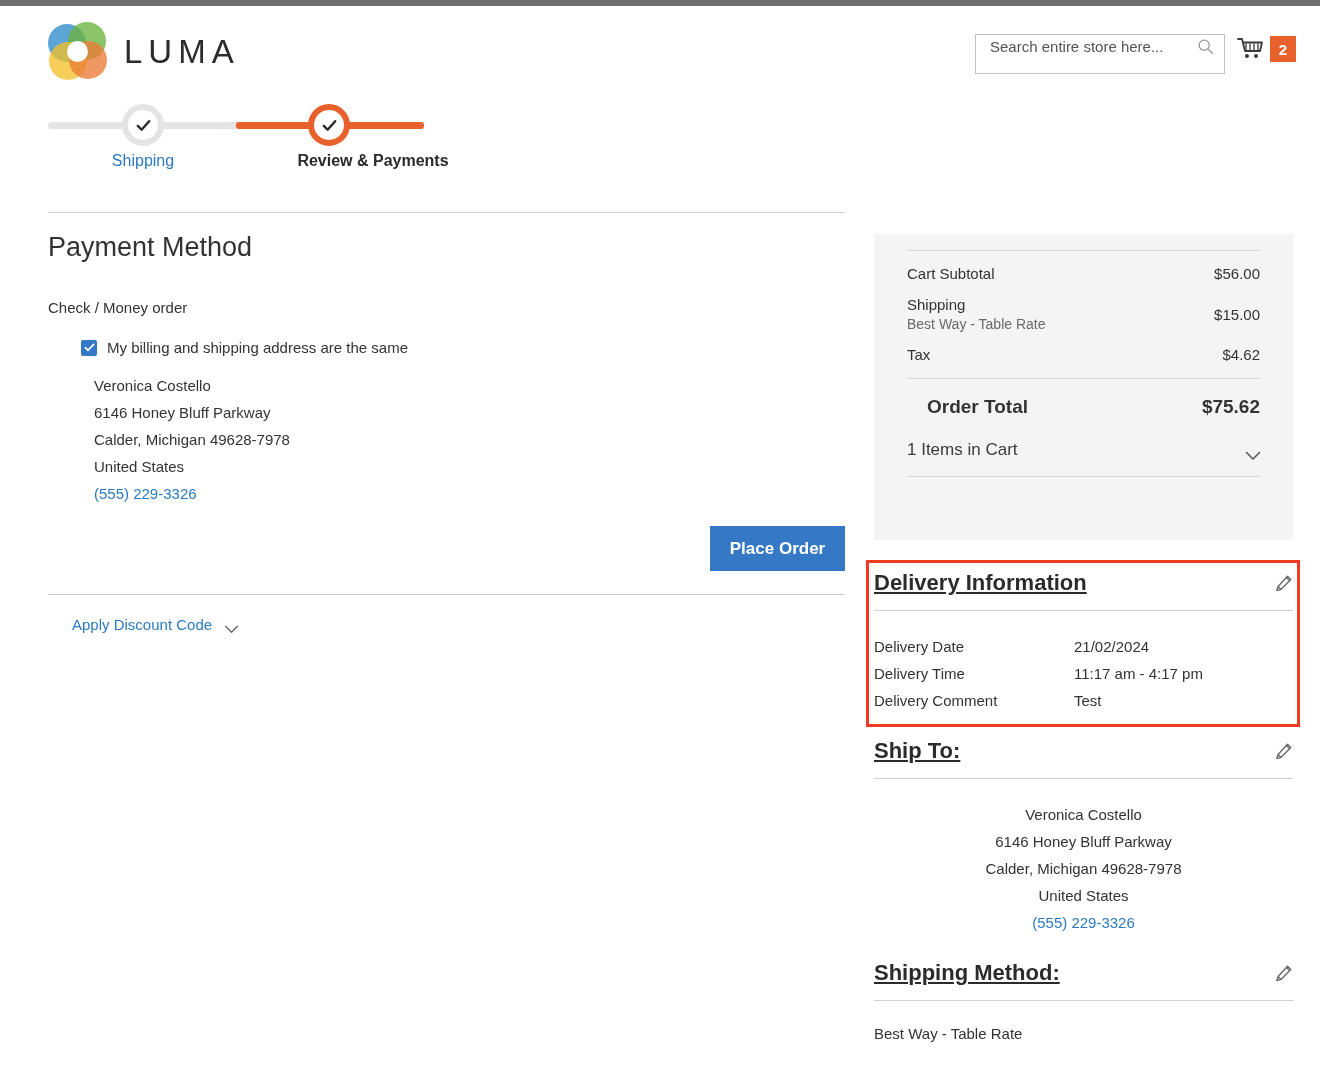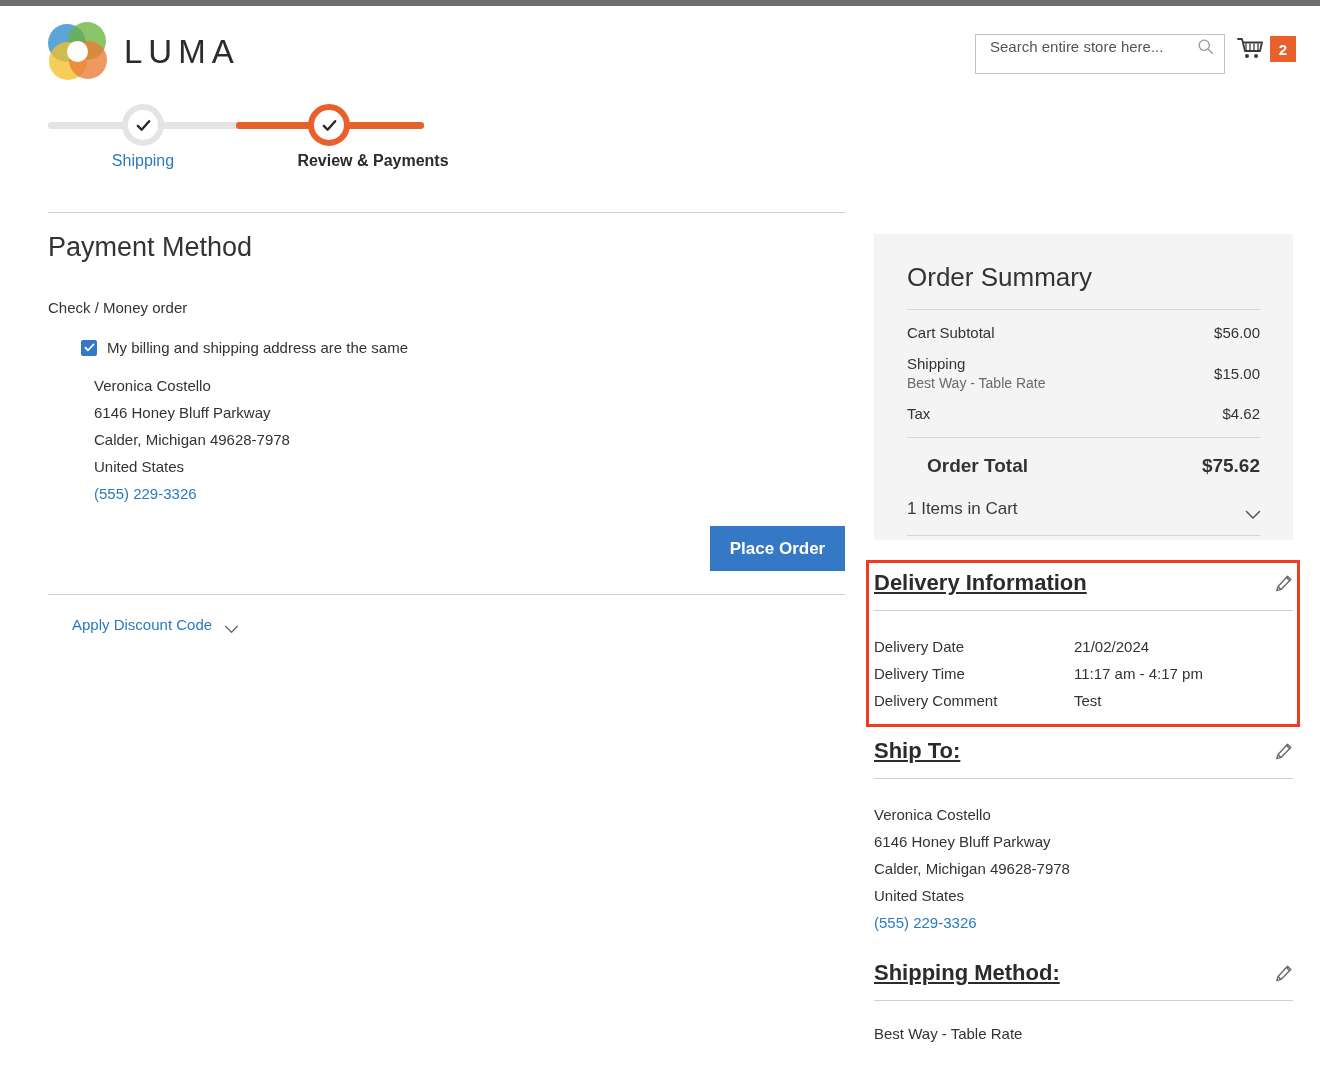--- a/index.html
+++ b/index.html
@@ -175,21 +175,21 @@
   .dl-row { display: flex; line-height: 27px; }
   .dl-key { width: 200px; }
 
   .redbox {
     position: absolute; left: 866px; top: 560px;
     width: 434px; height: 167px;
     border: 3px solid #ef3b21;
     pointer-events: none;
   }
 
-  .shipto-panel { top: 738px; }
+  .shipto-panel { top: 738px; text-align: center; }
   .shipto-addr { margin-top: 22px; font-size: 15px; line-height: 27px; color: #333; }
   .shipto-addr .phone { color: #2b7ac1; }
 
   .shipmethod-panel { top: 960px; }
   .shipmethod-value { margin-top: 24px; font-size: 15px; color: #333; }
 </style>
 </head>
 <body>
 
 <div class="page">
@@ -289,21 +289,20 @@
   <div class="discount-row">
     <span class="discount-label">Apply Discount Code</span>
     <span class="chev">
       <svg viewBox="0 0 16 10" width="15" height="9">
         <path d="M1.5 1.5 L8 8 L14.5 1.5" fill="none" stroke="#6d6d6d" stroke-width="1.6" stroke-linecap="round" stroke-linejoin="round"></path>
       </svg>
     </span>
   </div>
 
   <div class="summary-box">
-    <div class="summary-title">Order Summary</div>
     <div class="hr-light"></div>
 
     <div class="sum-row">
       <div>
         <div>Cart Subtotal</div>
       </div>
       <div>$56.00</div>
     </div>
 
     <div class="sum-row">

